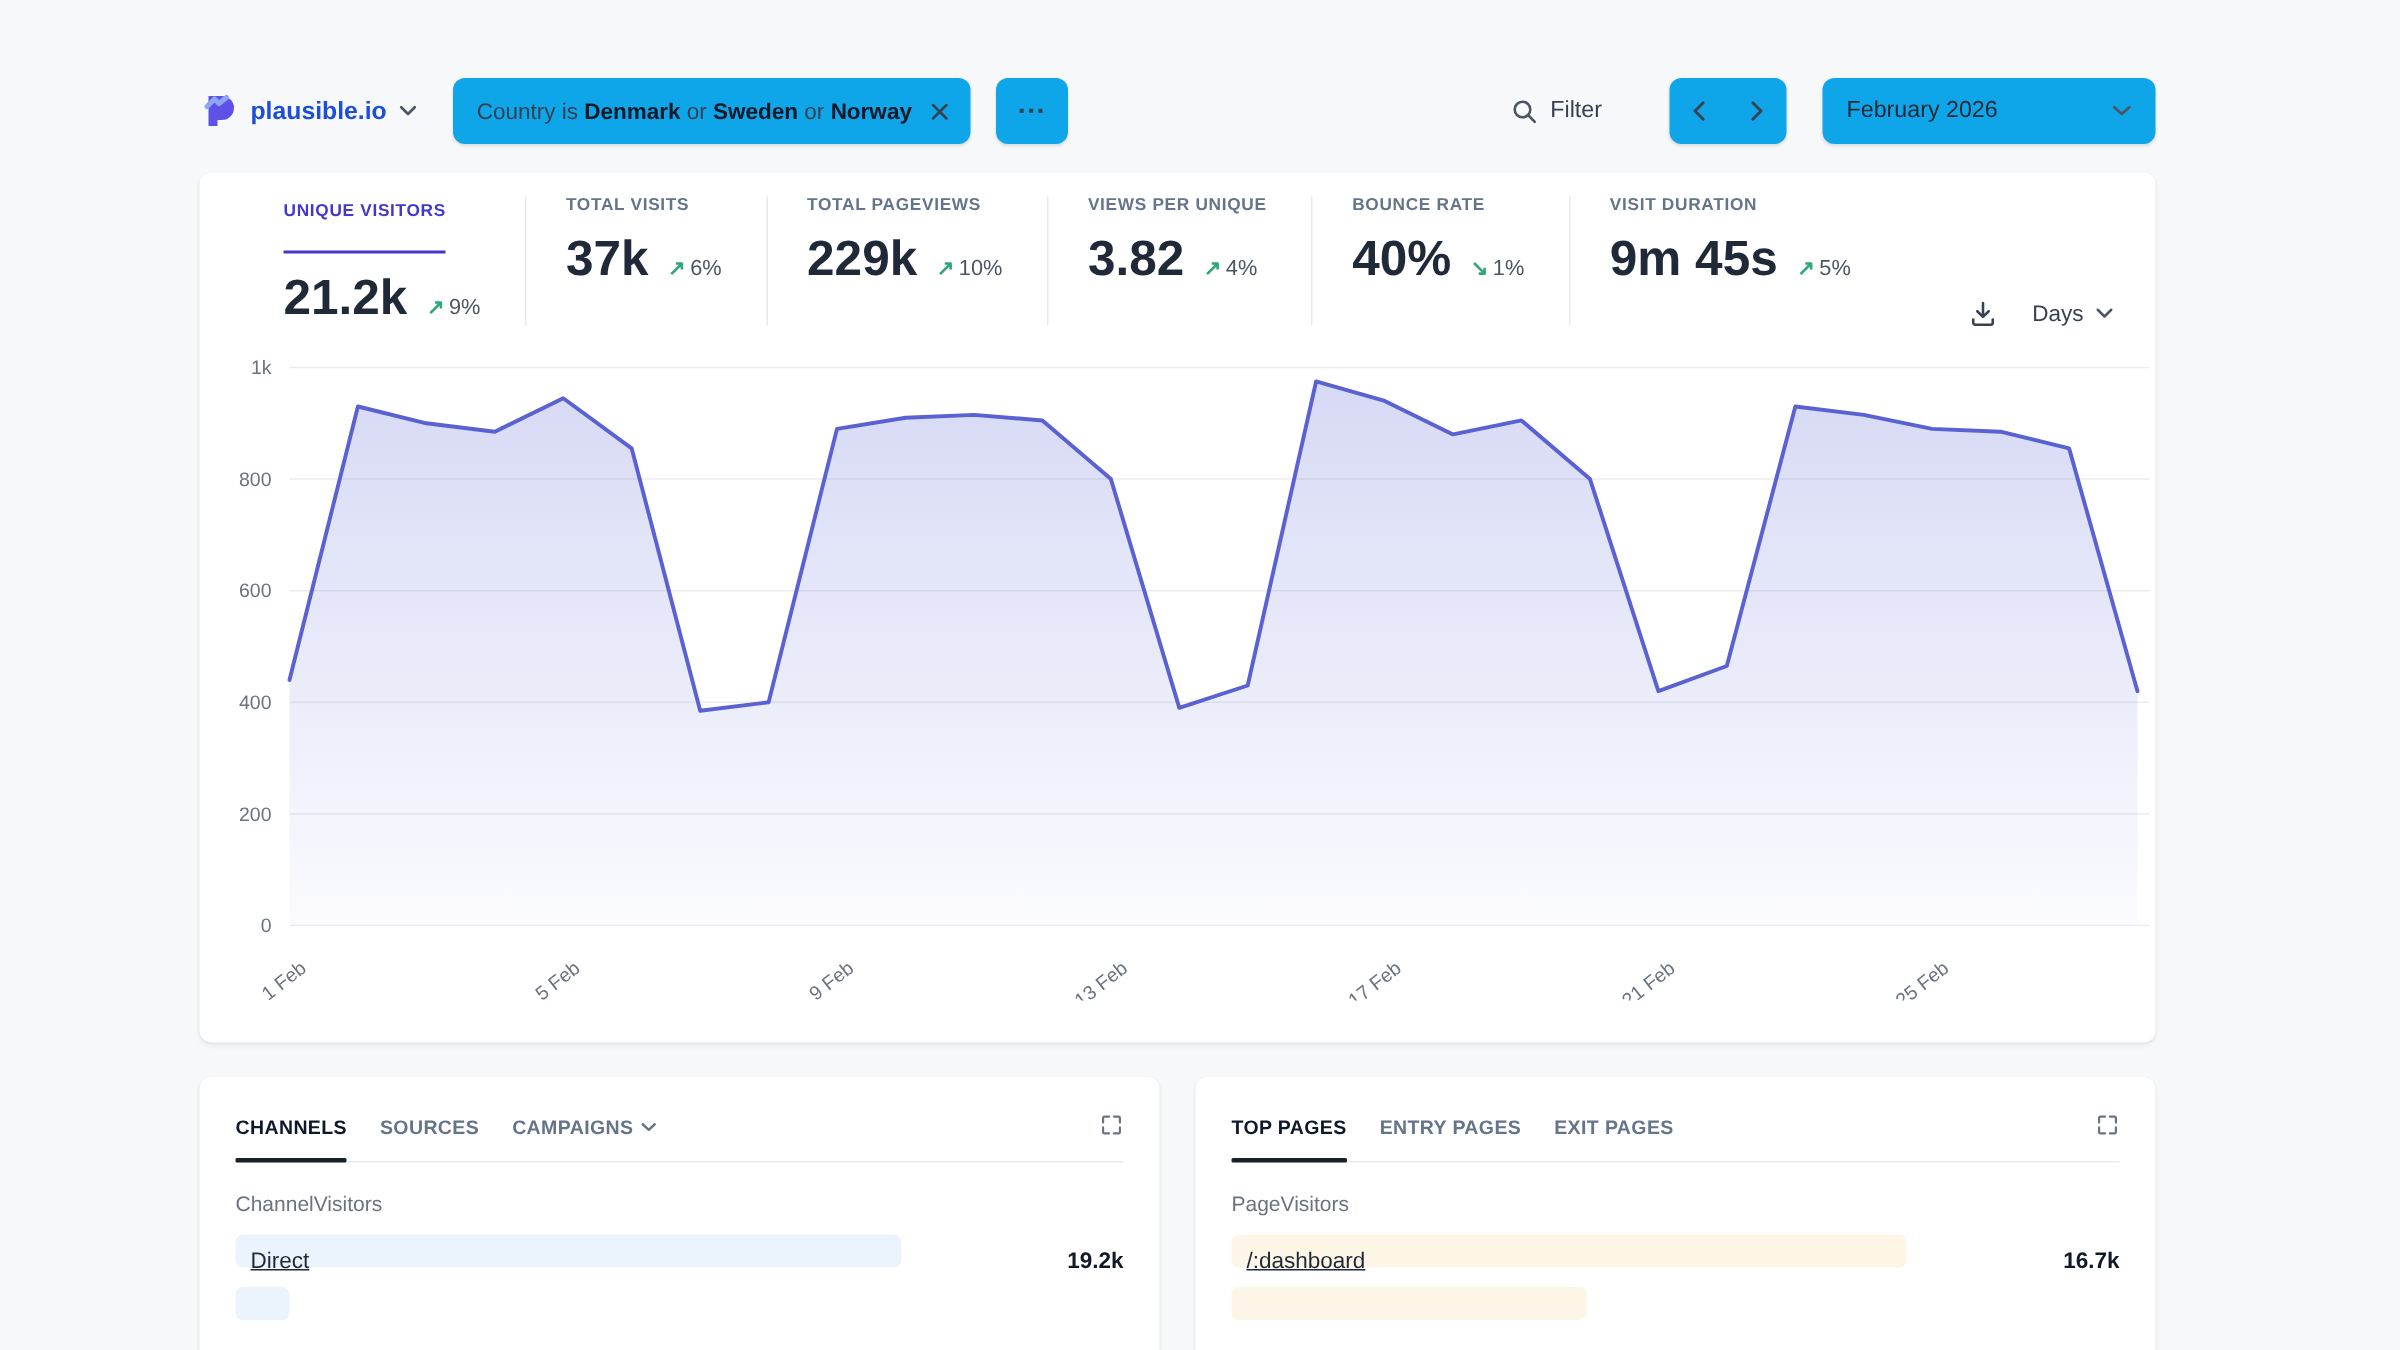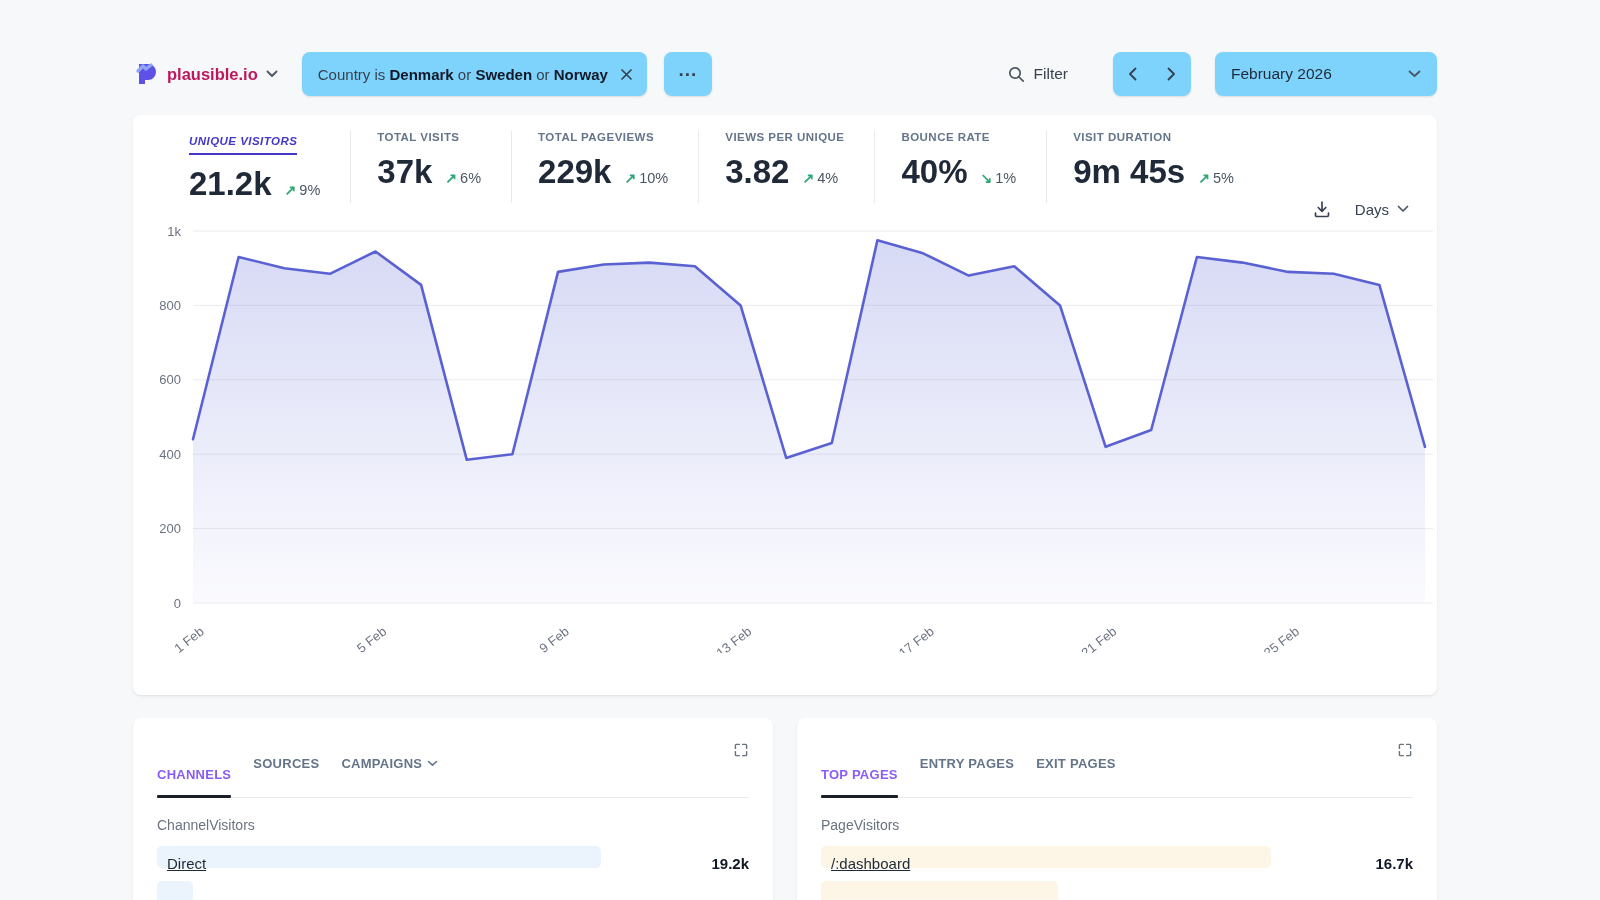--- a/index.html
+++ b/index.html
@@ -8,23 +8,23 @@
     background:#f7f8f9;
     font-family:"Liberation Sans", sans-serif;
     color:#1f2937;
   }
   .shell { width:1304px; margin-left:133px; }
 
   
   .topbar { display:flex; justify-content:space-between; align-items:center; margin-top:52px; height:44px; }
   .tb-left, .tb-right { display:flex; align-items:center; }
   .site-switcher { display:flex; align-items:center; gap:8px; cursor:pointer; margin-right:24px; }
-  .site-name { font-size:16.5px; font-weight:700; color:#be185d; }
+  .site-name { font-size:16.5px; font-weight:700; color:#1d4ed8; }
   .pill {
-    background:#7dd3fc; border:none; border-radius:8px; height:44px;
+    background:#0ea5e9; border:none; border-radius:8px; height:44px;
     box-shadow:0 1px 2px rgba(0,0,0,0.07), 0 1px 3px rgba(0,0,0,0.05);
     display:flex; align-items:center;
   }
   .filter-chip { padding:0 14px 0 16px; font-size:15px; color:#374151; gap:12px; cursor:pointer; }
   .filter-chip b { color:#111827; }
   .chip-close { display:flex; align-items:center; cursor:pointer; }
   .more-btn { width:48px; justify-content:center; margin-left:17px; cursor:pointer;
               font-size:19px; font-weight:700; color:#374151; letter-spacing:1px; padding-bottom:8px;}
   .filter-search { display:flex; align-items:center; gap:9px; font-size:15.5px; color:#374151; cursor:pointer; margin-right:45px; }
   .nav-arrows { width:78px; justify-content:space-around; margin-right:24px; }
@@ -34,21 +34,21 @@
   
   .main-card {
     background:#fff; border-radius:8px; margin-top:19px; height:580px;
     box-shadow:0 1px 2px rgba(0,0,0,0.06), 0 2px 4px rgba(0,0,0,0.04);
     padding-top:16px; position:relative;
   }
   .stats-row { display:flex; padding-left:30px; }
   .stat { padding:0 30px 0 26px; }
   .stat + .stat { border-left:1px solid #e7e9ec; }
   .stat-label { font-size:11.5px; font-weight:700; letter-spacing:0.04em; color:#64748b; white-space:nowrap; }
-  .stat.active .stat-label { color:#4338ca; border-bottom:2px solid #4338ca; padding-bottom:6px; display:inline-block;font-style:italic; }
+  .stat.active .stat-label { color:#4338ca; border-bottom:2px solid #4338ca; padding-bottom:20px; display:inline-block; }
   .stat-valrow { display:flex; align-items:baseline; gap:13px; margin-top:10px; }
   .stat-value { font-size:33px; font-weight:700; color:#1f2937; white-space:nowrap; }
   .stat-delta { font-size:14.5px; color:#4b5563; display:flex; align-items:baseline; gap:3px; }
   .delta-arrow { font-weight:700; font-size:14px; }
 
   .chart-toolbar { position:absolute; right:28px; top:85px; display:flex; gap:24px; }
   .interval-select { display:flex; align-items:center; gap:8px; font-size:15px; color:#374151; cursor:pointer; }
   .icon-btn { background:none; border:none; cursor:pointer; display:flex; align-items:center; }
 
   .chart-wrap { margin:22px 0 0 14px; }
@@ -58,21 +58,21 @@
   .breakdown-card {
     flex:1; background:#fff; border-radius:8px; height:260px;
     box-shadow:0 1px 2px rgba(0,0,0,0.06), 0 2px 4px rgba(0,0,0,0.04);
     padding:22px 24px 0 24px; overflow:hidden;
   }
   .card-head { display:flex; justify-content:space-between; align-items:flex-start; border-bottom:1px solid #e8eaed; position:relative; }
   .tabs { display:flex; gap:22px; }
   .tab { background:none; border:none; cursor:pointer; font-family:inherit;
          font-size:13px; font-weight:700; letter-spacing:0.02em; color:#64748b;
          padding:4px 0 15px 0; position:relative; display:flex; align-items:center; gap:5px; }
-  .tab.active { color:#8b5cf6;margin-top:23px; }
+  .tab.active { color:#0f172a; }
   .tab.active::after { content:""; position:absolute; left:0; right:0; bottom:-1px; height:3px; background:#1b1f27; border-radius:1px; }
   .expand-btn { background:none; border:none; cursor:pointer; padding-top:2px; }
   .cols { display:flex; font-size:14px; color:#6b7280; margin-top:19px; }
   .rows { margin-top:13px; }
   .row { position:relative; height:22px; margin-bottom:13px;text-decoration:underline; }
   .row-bar { position:absolute; left:0; top:0; bottom:0; border-radius:5px; }
   .row-label { position:relative; font-size:15px; color:#1f2937; line-height:35px; padding-left:10px; }
   .row-value { position:absolute; right:0; top:0; line-height:35px; font-size:15px; font-weight:600; color:#111827; }
 
   svg text { font-family:"Liberation Sans", sans-serif; }

